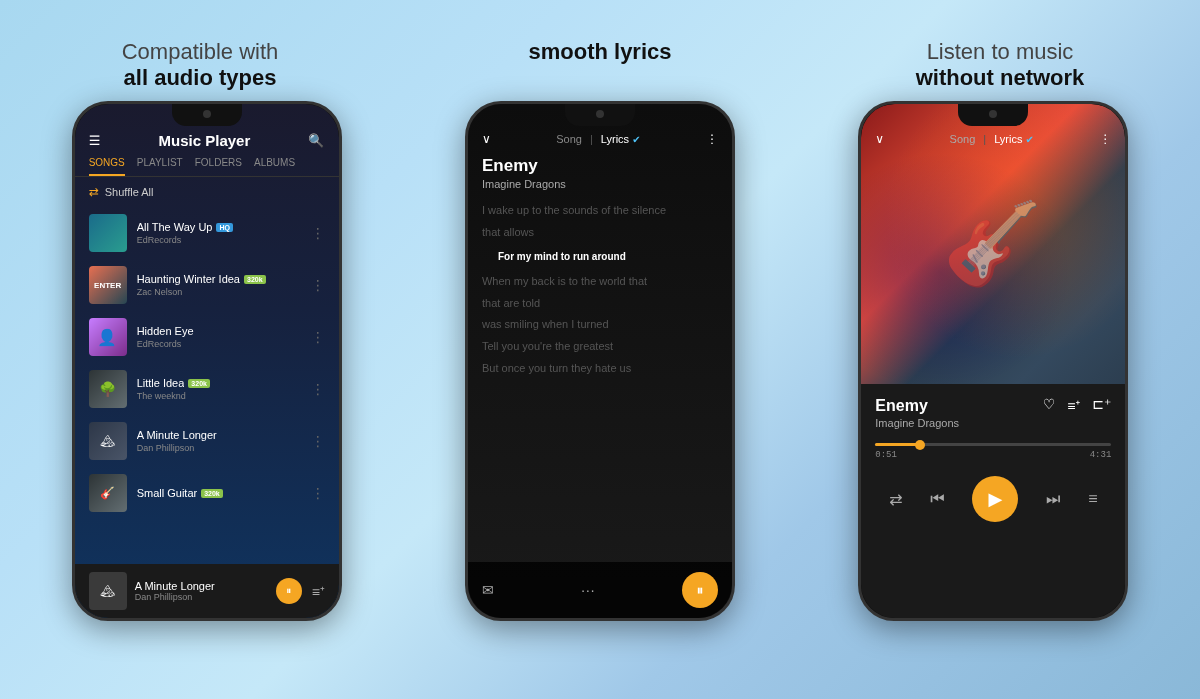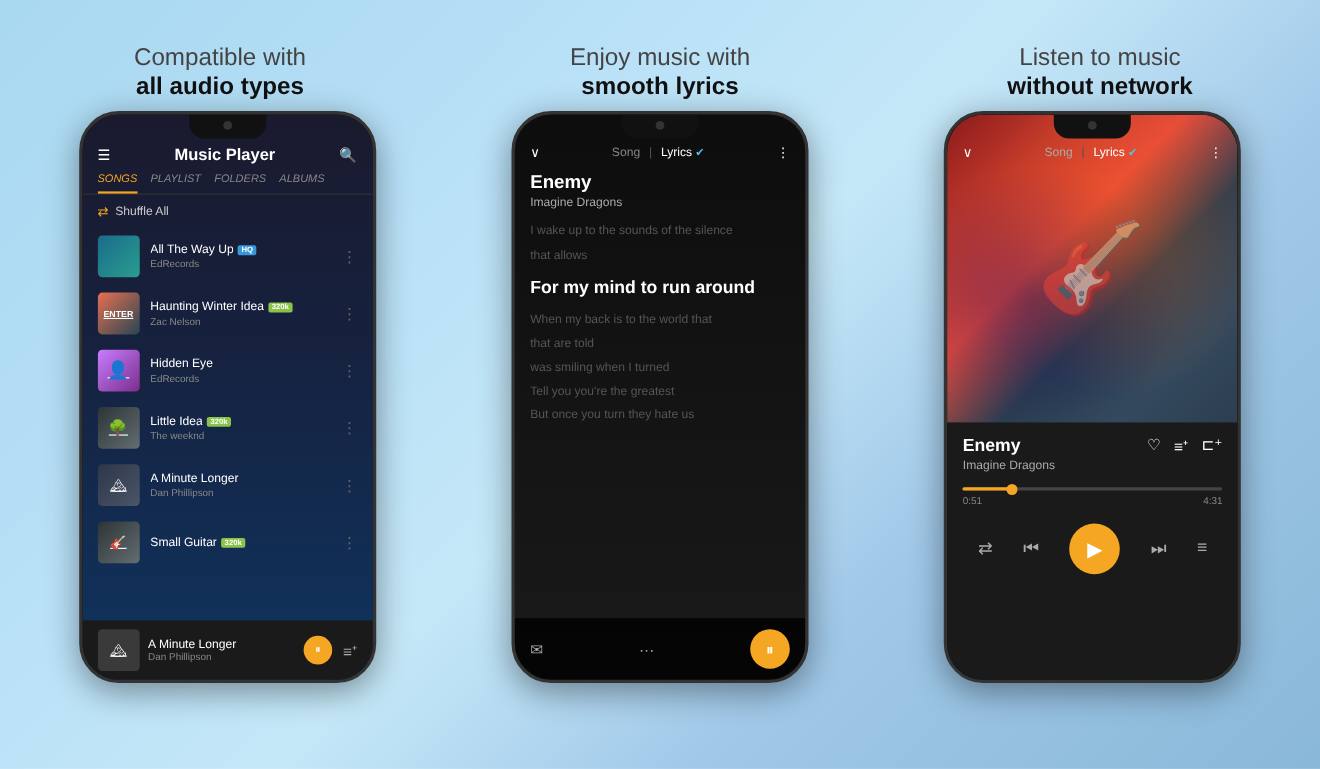--- a/index.html
+++ b/index.html
@@ -115,21 +115,20 @@
       color: #fff;
       font-size: 15px;
       font-weight: 600;
     }
 
     .p1-tabs {
       display: flex;
       padding: 0 14px;
       border-bottom: 1px solid #333;
       gap: 12px;
-      font-style: italic;
     }
 
     .p1-tab {
       font-size: 10px;
       color: #888;
       padding-bottom: 6px;
       cursor: pointer;
     }
 
     .p1-tab.active {
@@ -178,21 +177,20 @@
     .thumb-aminute2 { background: linear-gradient(135deg, #3a3a3a 0%, #555 100%); }
 
     .thumb-img {
       width: 100%;
       height: 100%;
       display: flex;
       align-items: center;
       justify-content: center;
       font-size: 10px;
       color: #fff;
-      text-decoration: underline;
     }
 
     .song-info {
       flex: 1;
       min-width: 0;
     }
 
     .song-title-row {
       display: flex;
       align-items: center;
@@ -324,23 +322,23 @@
     }
 
     .lyric-line {
       color: #555;
       font-size: 11px;
       margin-bottom: 4px;
     }
 
     .lyric-line.highlighted {
       color: #fff;
-      font-size: 16px;
+      font-size: 10px;
       font-weight: 700;
-      margin: 8px 0;
+      margin: 8px 16px;
     }
 
     .p2-footer {
       position: absolute;
       bottom: 0;
       left: 0;
       right: 0;
       background: rgba(0,0,0,0.8);
       padding: 10px 14px;
       display: flex;
@@ -460,20 +458,21 @@
 
     .progress-times {
       display: flex;
       justify-content: space-between;
       margin-top: 4px;
     }
 
     .time-text {
       color: #888;
       font-size: 9px;
+      font-family: Liberation Mono, monospace;
     }
 
     .p3-controls {
       display: flex;
       align-items: center;
       justify-content: space-around;
       padding: 8px 14px 14px 14px;
     }
 
     .ctrl-btn {
@@ -500,21 +499,20 @@
   </style>
 </head>
 <body>
 
 <div class="top-labels">
   <div class="top-label">
     <div class="line1">Compatible with</div>
     <div class="line2">all audio types</div>
   </div>
   <div class="top-label">
-    <div class="line1">Enjoy music with</div>
     <div class="line2">smooth lyrics</div>
   </div>
   <div class="top-label">
     <div class="line1">Listen to music</div>
     <div class="line2">without network</div>
   </div>
 </div>
 
 <div class="phones-row">
 

